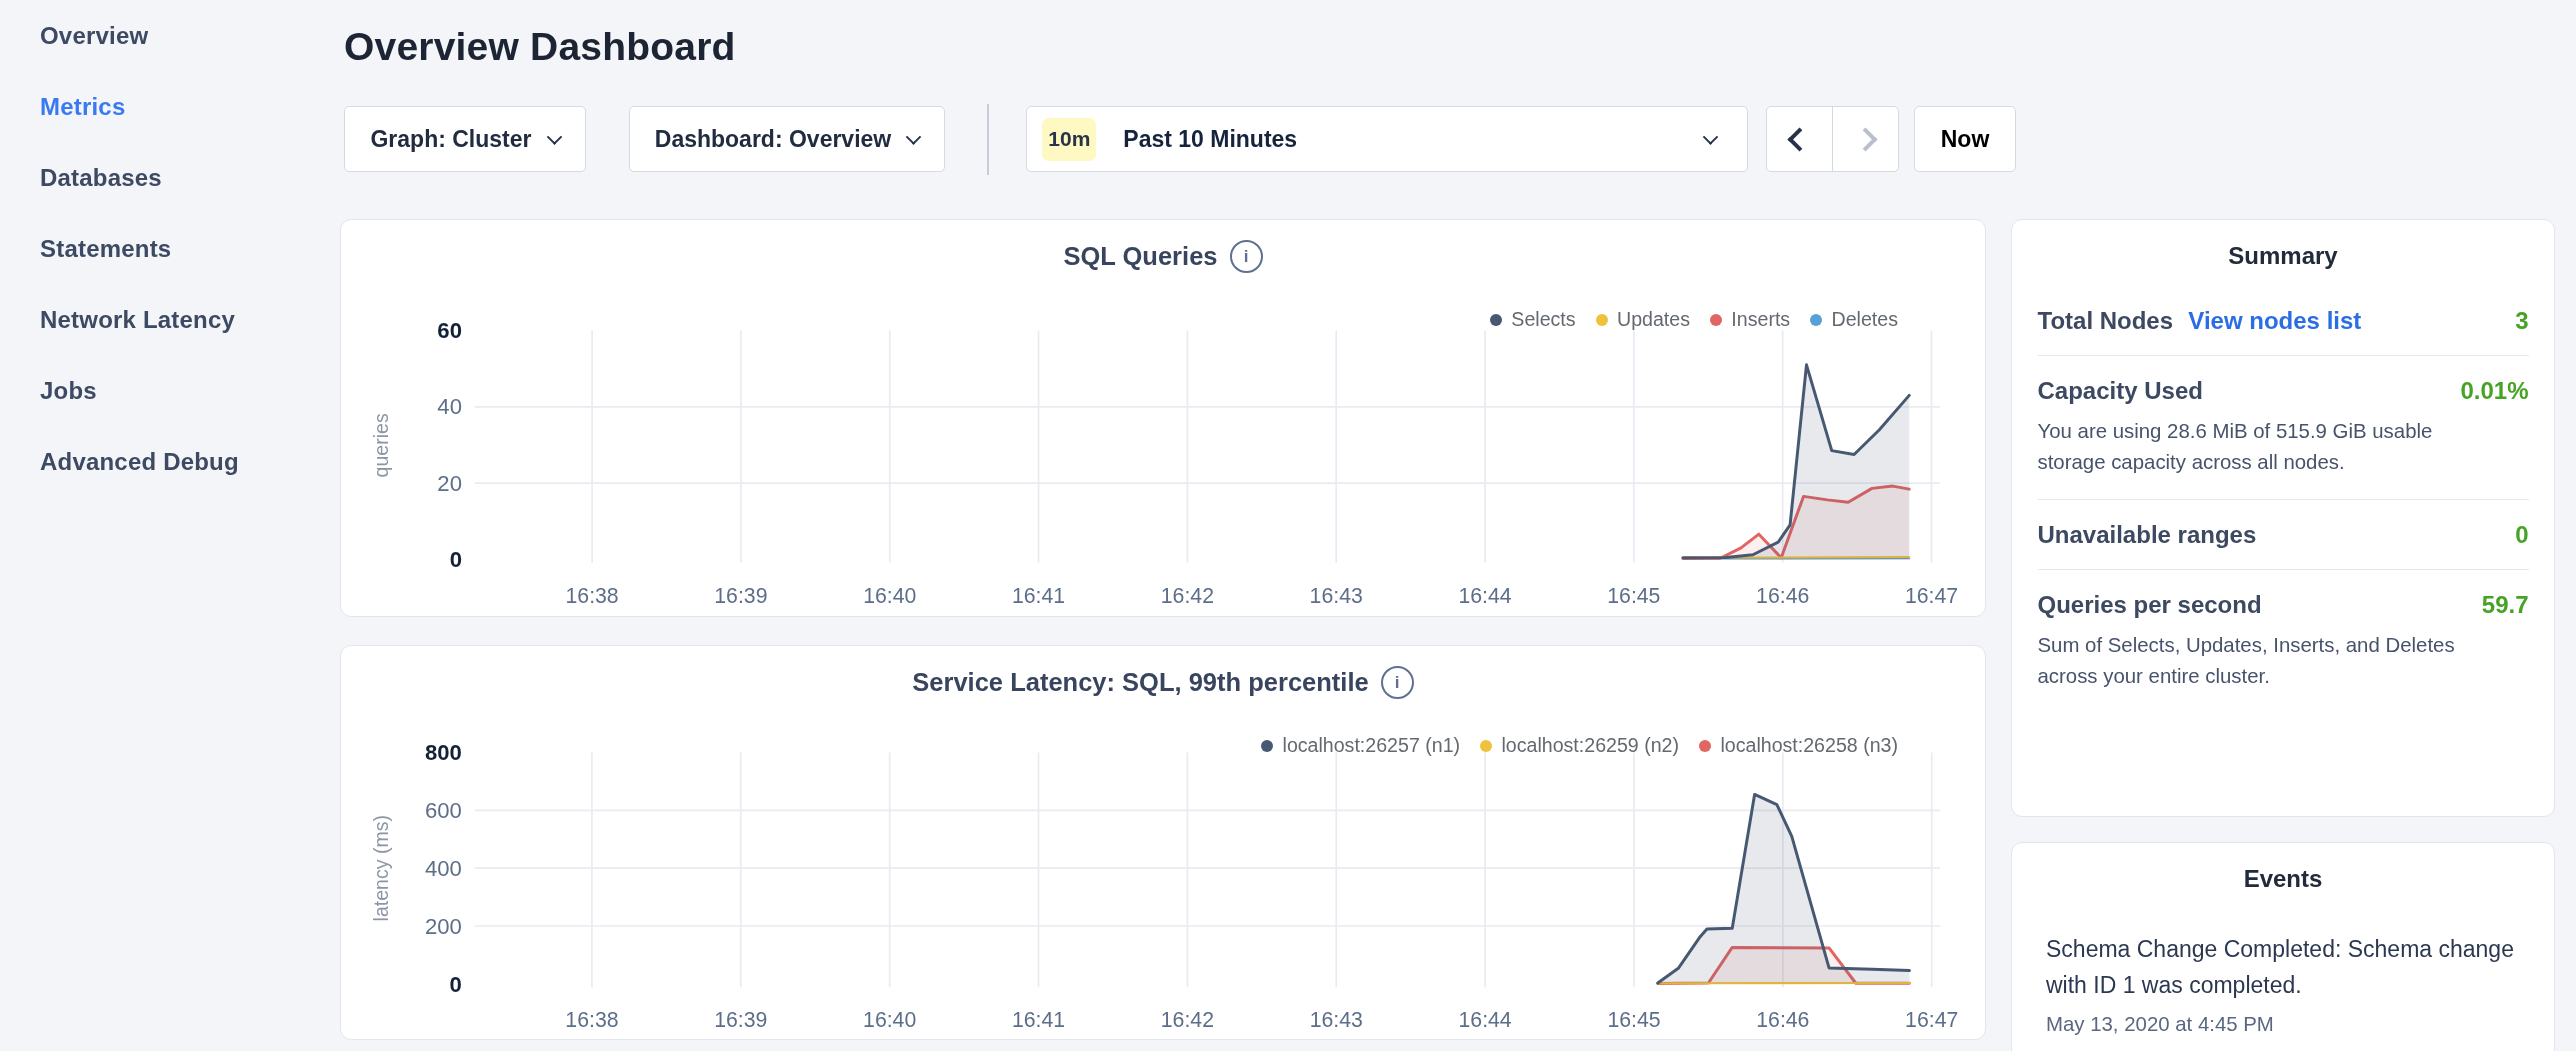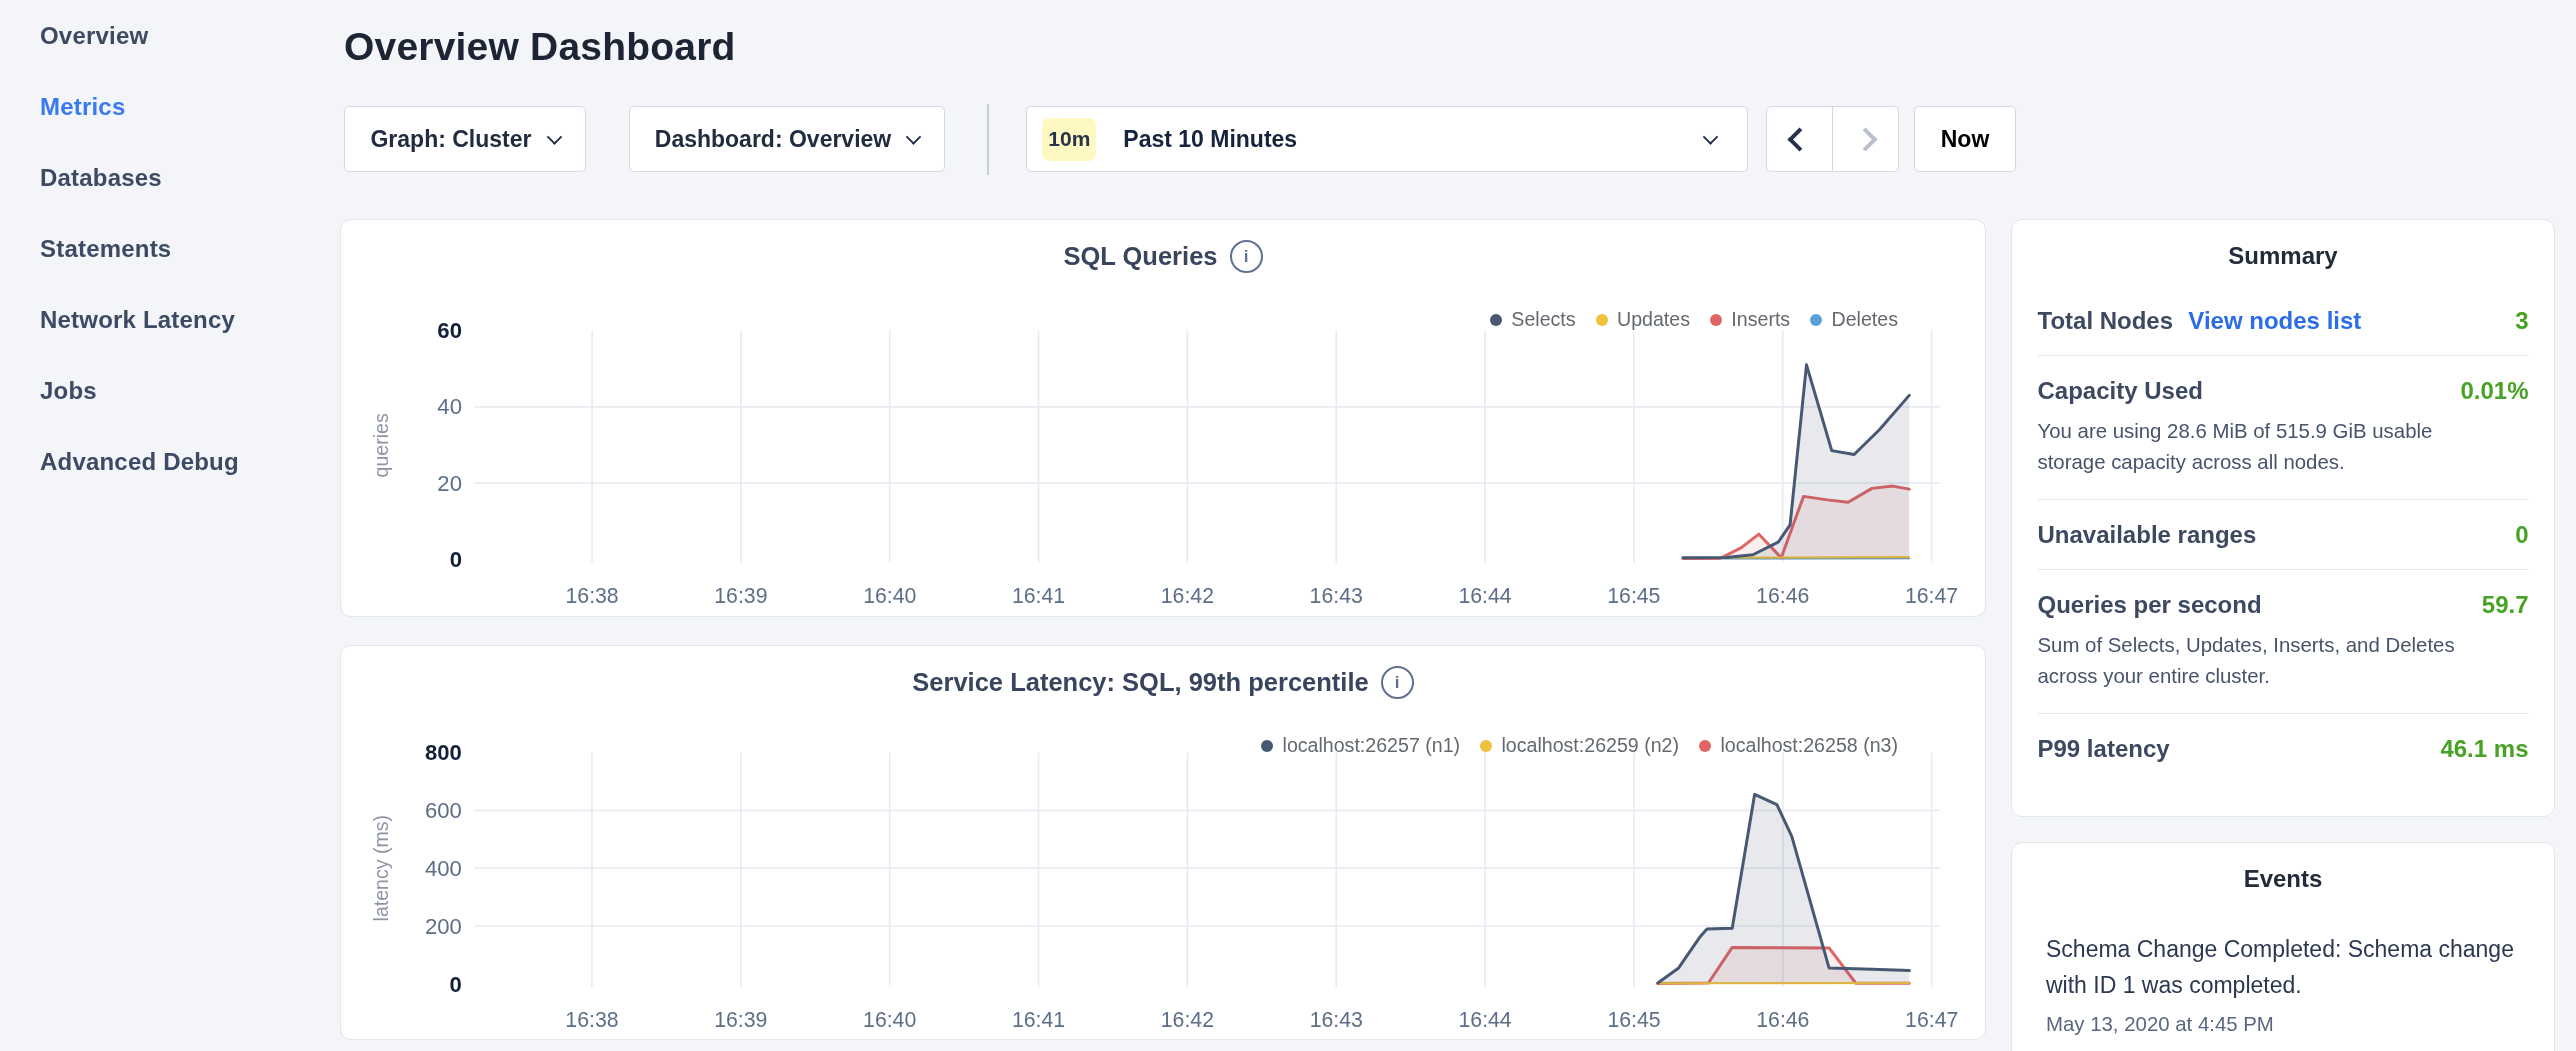--- a/index.html
+++ b/index.html
@@ -277,26 +277,20 @@
           <span class="srow-value">0</span>
         </div>
       </div>
       <div class="srow">
         <div class="srow-line">
           <span class="srow-label">Queries per second</span>
           <span class="srow-value">59.7</span>
         </div>
         <div class="srow-sub">Sum of Selects, Updates, Inserts, and Deletes across your entire cluster.</div>
       </div>
-      <div class="srow">
-        <div class="srow-line">
-          <span class="srow-label">P99 latency</span>
-          <span class="srow-value">46.1 ms</span>
-        </div>
-      </div>
     </div>
 </section>
 
 <section class="card events-card">
   <h3 class="side-title">Events</h3>
   <div class="events-body" id="events-body">
       <div class="event-item">
         <div class="event-text">Schema Change Completed: Schema change with ID 1 was completed.</div>
         <div class="event-time">May 13, 2020 at 4:45 PM</div>
       </div>

